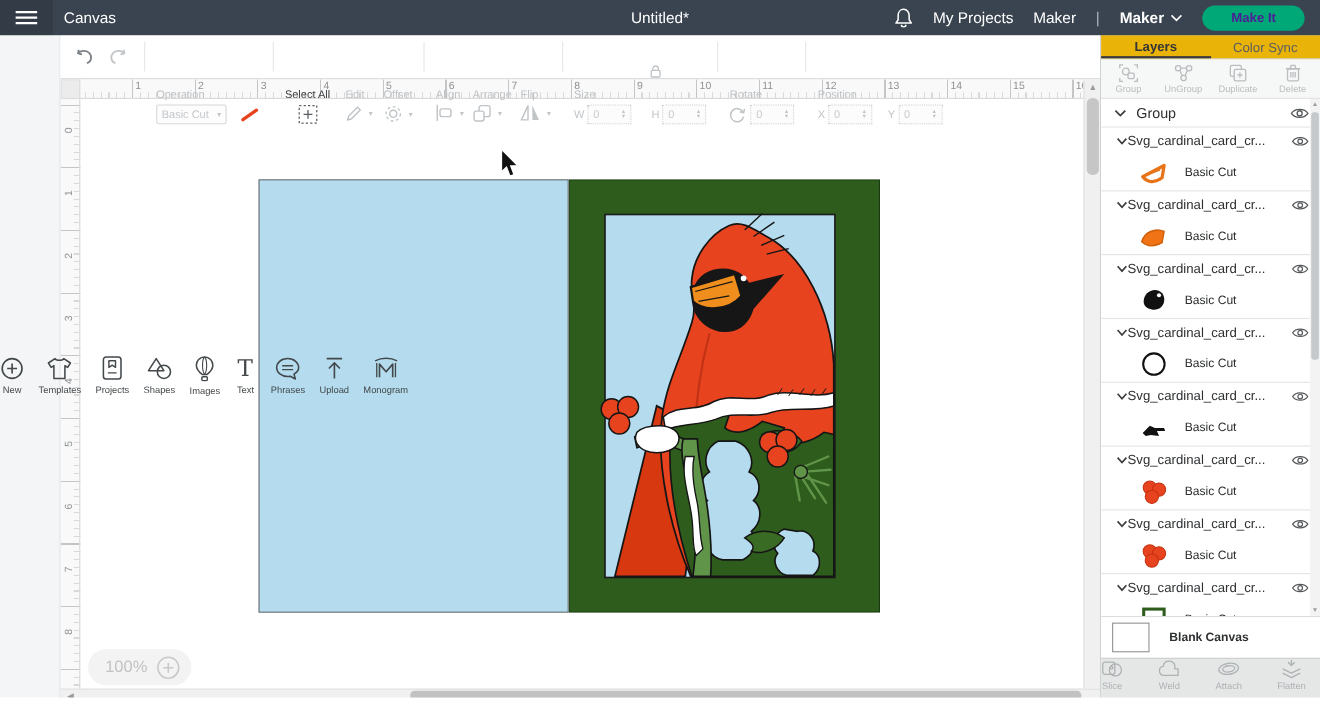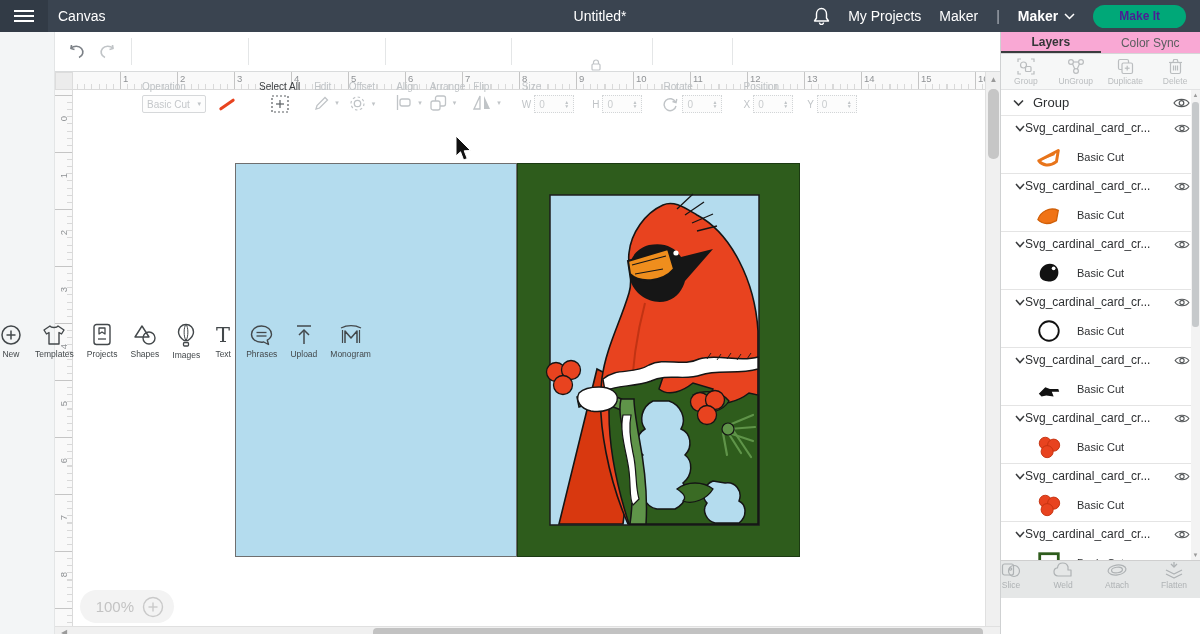--- a/index.html
+++ b/index.html
@@ -93,21 +93,21 @@
   .logo { position:absolute; left:6px; top:541px; width:104px; height:92px; background:var(--brand-red,#cc3a22);
     border-radius:50%; z-index:50; display:flex; flex-direction:column; align-items:center;
     justify-content:center; color:#fff; font-family:"DejaVu Serif", serif; font-style:italic; }
   .logo .l1 { font-size:23px; line-height:22px; margin-left:-14px; }
   .logo .l2 { font-size:7px; letter-spacing:1px; font-style:normal; margin:-4px 0 -2px 34px; }
   .logo .l3 { font-size:23px; line-height:22px; margin-left:6px; }
 
   
   .right-panel { position:absolute; top:32px; right:0; width:200px; height:606px; background:#fff;
     border-left:1px solid #cfd1d2; z-index:30; display:flex; flex-direction:column; }
-  .panel-tabs { display:flex; height:22px; background:#f9a8d4; border-bottom:1px solid #d5d6d7; flex:0 0 auto; }
+  .panel-tabs { display:flex; height:22px; background:#eab308; border-bottom:1px solid #d5d6d7; flex:0 0 auto; }
   .panel-tab { flex:1; display:flex; align-items:center; justify-content:center; font-size:12px;
     color:#5b5e60; cursor:pointer; }
   .panel-tab.active { color:#343638; border-bottom:2px solid #3a3c3e; font-weight:bold; }
   .panel-actions { display:flex; height:36px; background:#f6f7f7; border-bottom:1px solid #e2e3e4;
     align-items:center; flex:0 0 auto; }
   .panel-action { flex:1; display:flex; flex-direction:column; align-items:center; gap:1px; color:#babdbf; }
   .panel-action .pa-label { font-size:8.5px; }
   .layers-list { position:relative; flex:0 0 470px; overflow:hidden; background:#fff; }
   .group-row { display:flex; align-items:center; height:26px; padding:0 10px 0 12px; gap:9px;
     border-bottom:1px solid #e6e6e6; }
@@ -753,20 +753,24 @@
     </div>
   </div>
         </div>
       <div class="list-scrollbar">
         <div class="arrow" style="top:0">▲</div>
         <div class="thumb"></div>
         <div class="arrow" style="bottom:0">▼</div>
       </div>
     </div>
 
+    <div class="blank-canvas-row">
+      <div class="blank-thumb"></div>
+      <span class="blank-label">Blank Canvas</span>
+    </div>
 
     <div class="panel-bottom">
       <div class="pb-item">
         <svg width="20" height="18" viewBox="0 0 20 18">
           <g fill="none" stroke="#aeb2b4" stroke-width="1.2">
             <rect x="1.5" y="3" width="11" height="11" rx="2"></rect>
               <circle cx="13" cy="10" r="5.5"></circle>
               <circle cx="9.5" cy="8" r="1.2"></circle>
           </g>
         </svg>

